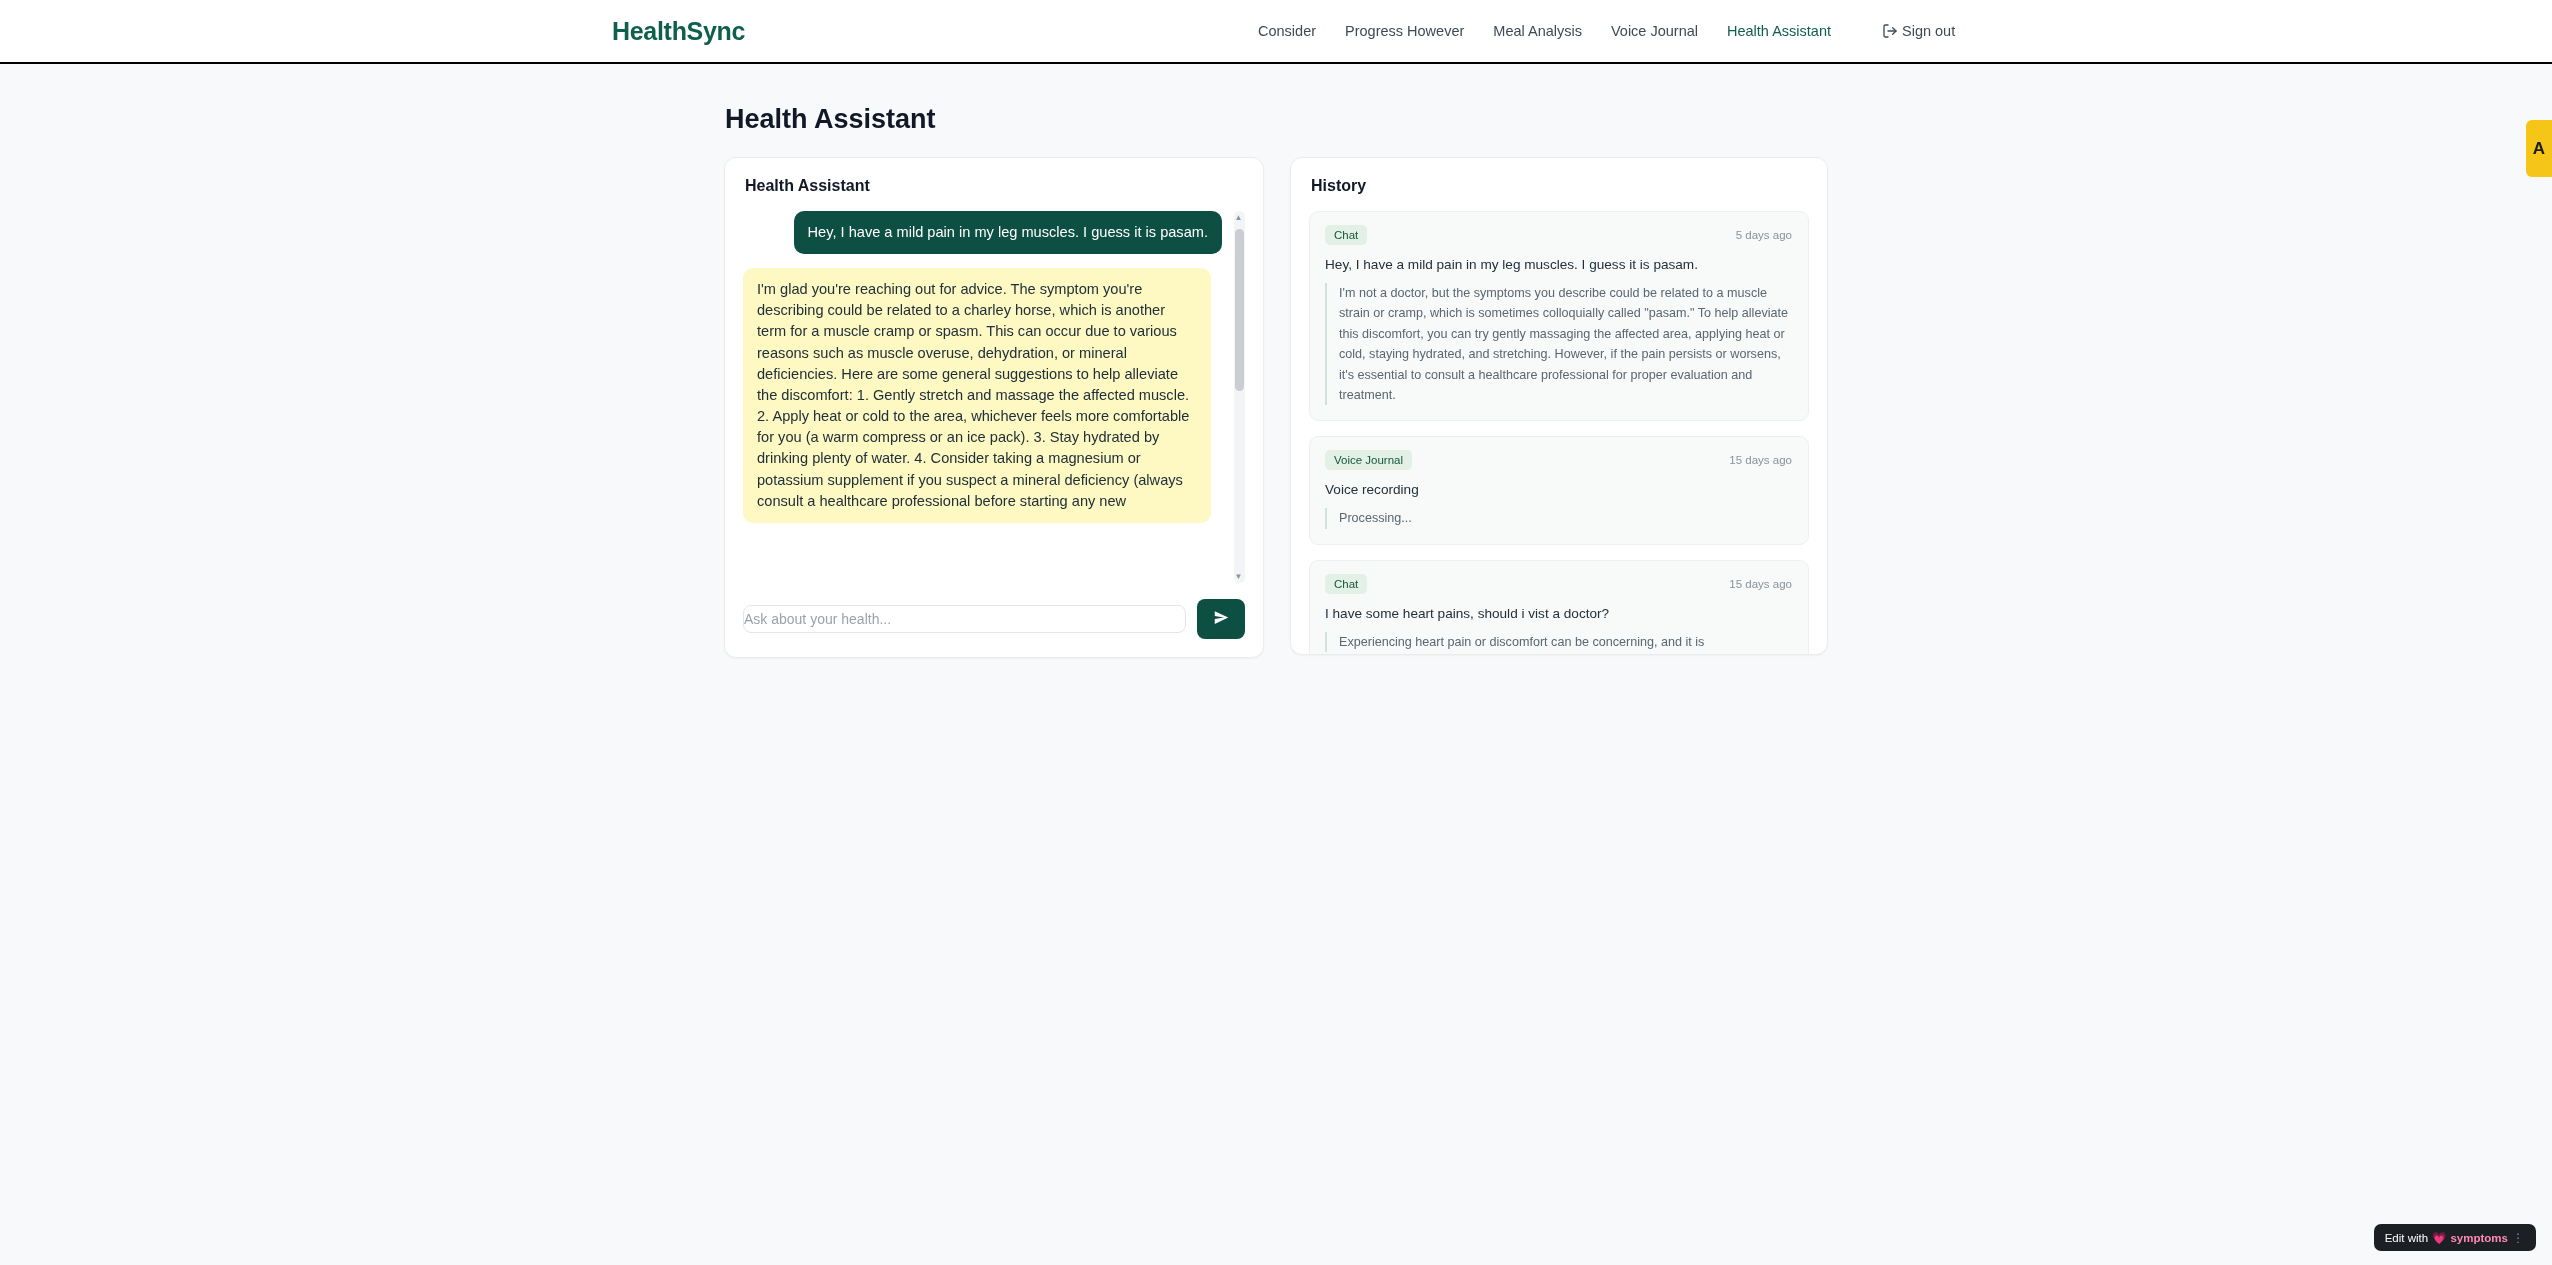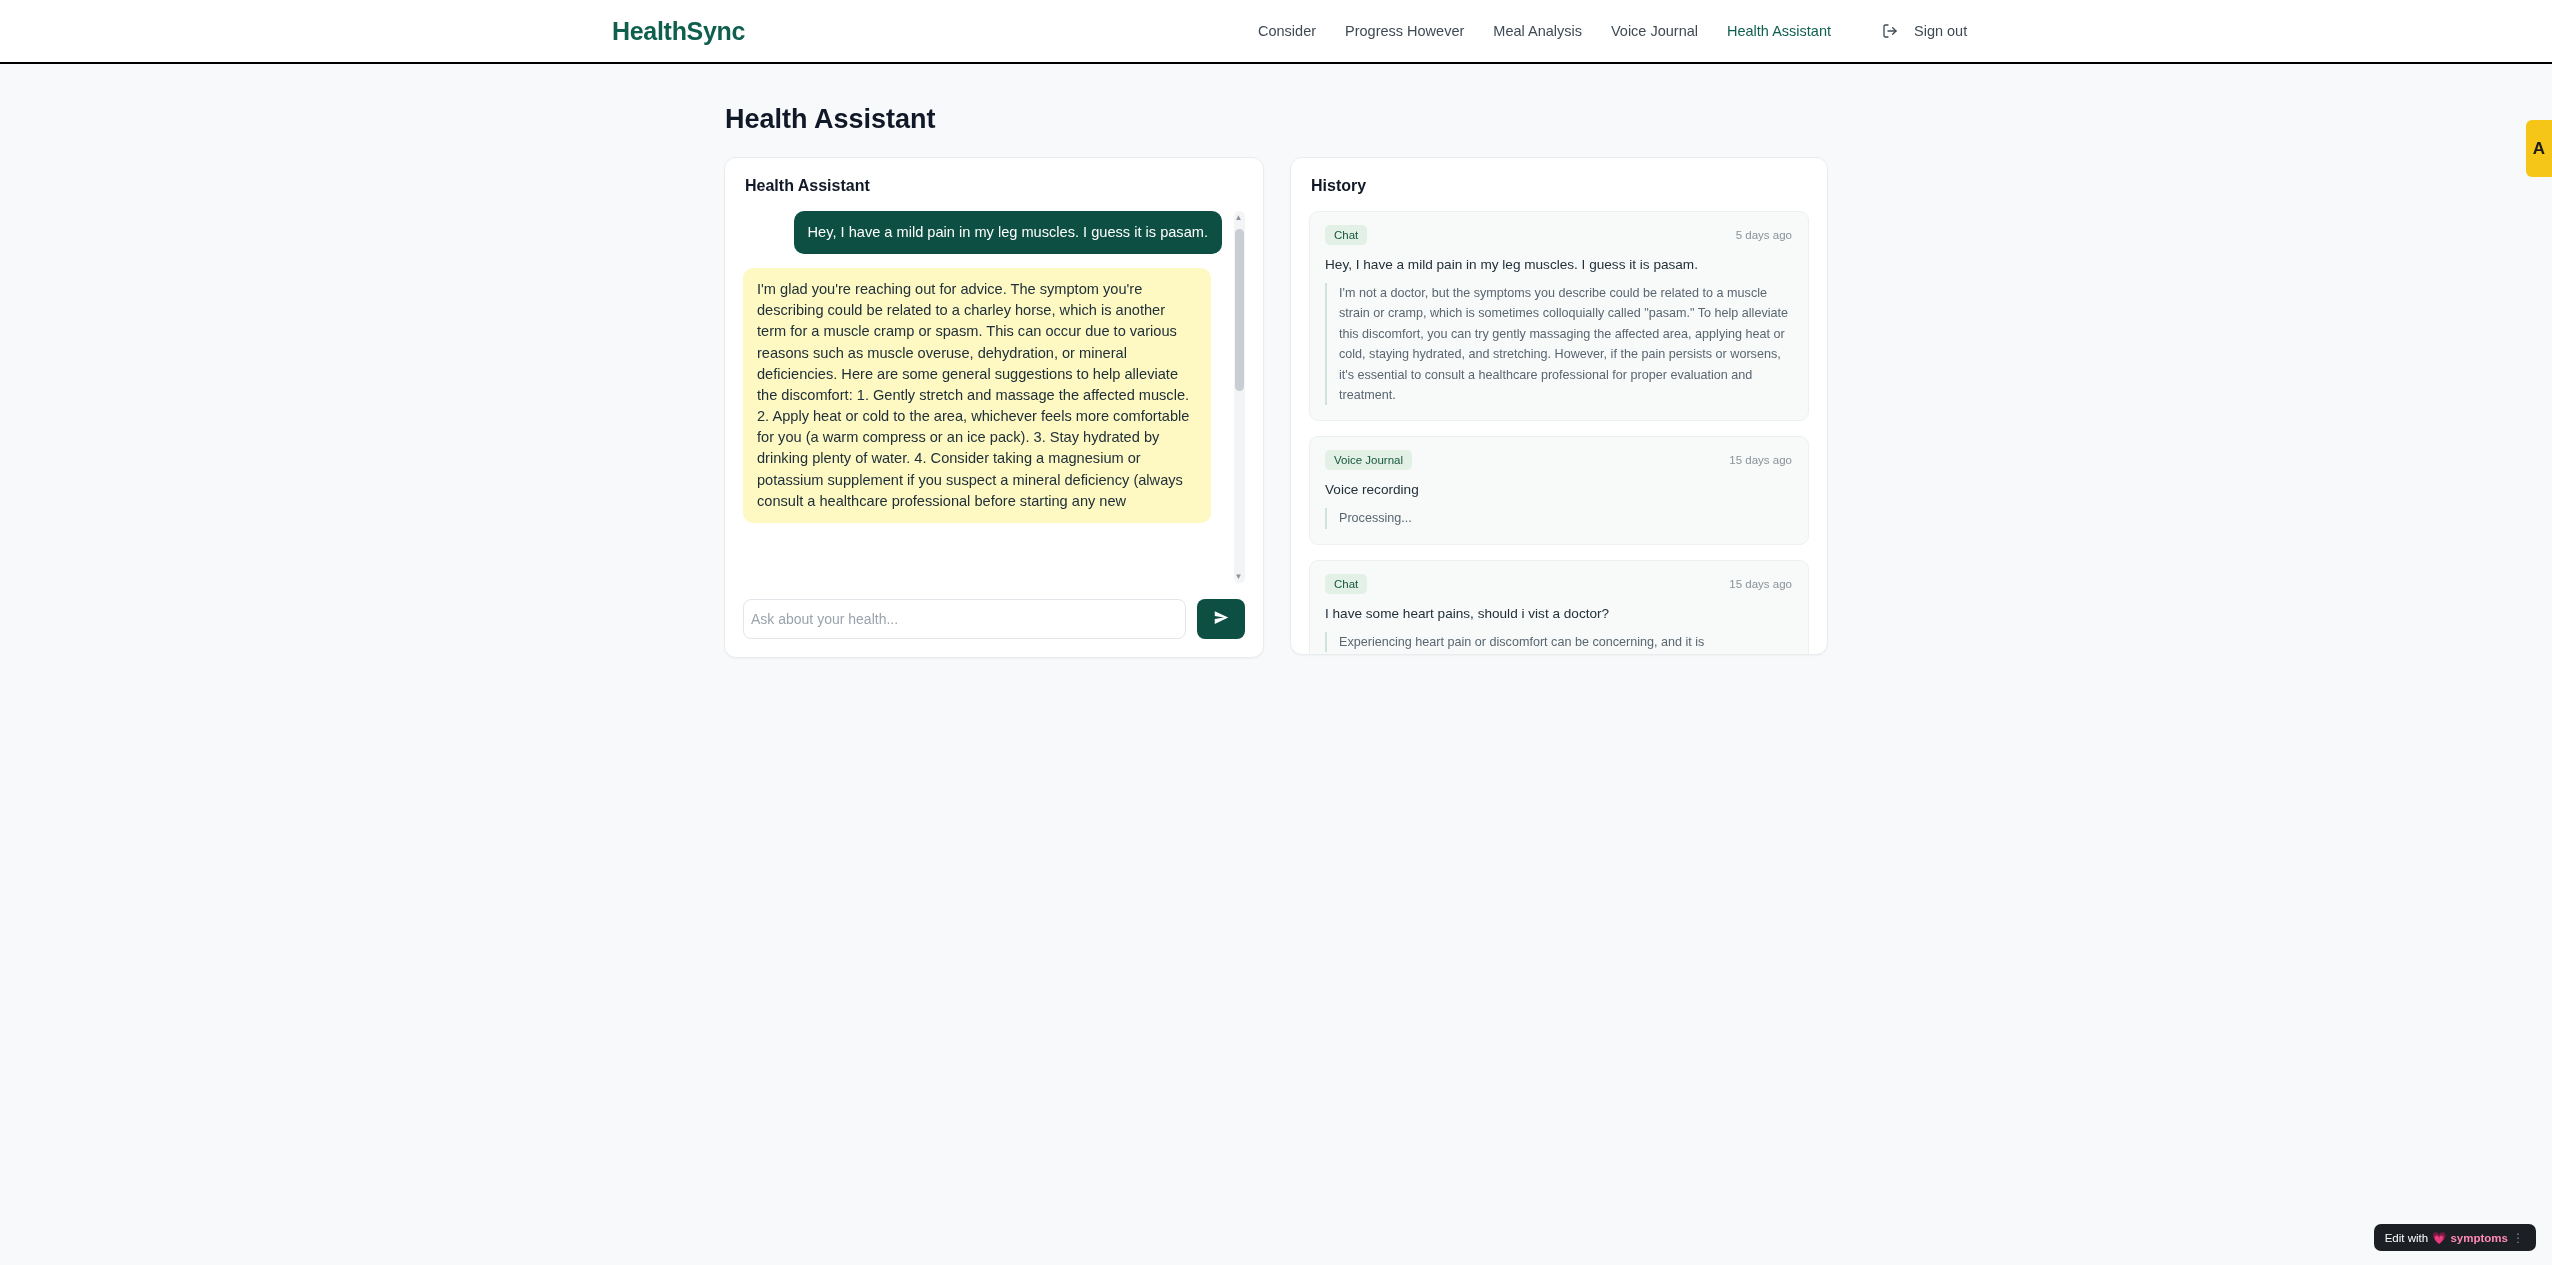--- a/index.html
+++ b/index.html
@@ -36,21 +36,21 @@
     align-items: center;
     gap: 29px;
     font-size: 14.5px;
     color: #3f4a55;
   }
   .nav-link { cursor: pointer; white-space: nowrap; }
   .nav-link.active { color: #0f5f4e; font-weight: 500; }
   .signout {
     display: flex;
     align-items: center;
-    gap: 16px;
+    gap: 4px;
     margin-left: 22px;
     font-size: 14.5px;
     color: #3f4a55;
     cursor: pointer;
   }
   .signout svg { display: block; }
 
   
   .page {
     padding-top: 40px;
@@ -138,24 +138,24 @@
   .scroll-arrow.down { bottom: 2px; }
 
   .composer {
     display: flex;
     align-items: center;
     gap: 11px;
     padding: 16px 18px 18px 18px;
   }
   .composer input {
     flex: 1;
-    height: 40px;
+    height: 28px;
     border: 1px solid #e2e6ea;
     border-radius: 8px;
-    padding: 0 7px;
+    padding: 0 0;
     font-size: 14px;
     font-family: "Liberation Sans", sans-serif;
     color: #374151;
     background: #fff;
     outline: none;
   }
   .composer input::placeholder { color: #9aa3ab; }
   .send-btn {
     width: 48px; height: 40px;
     background: #0d4f42;

